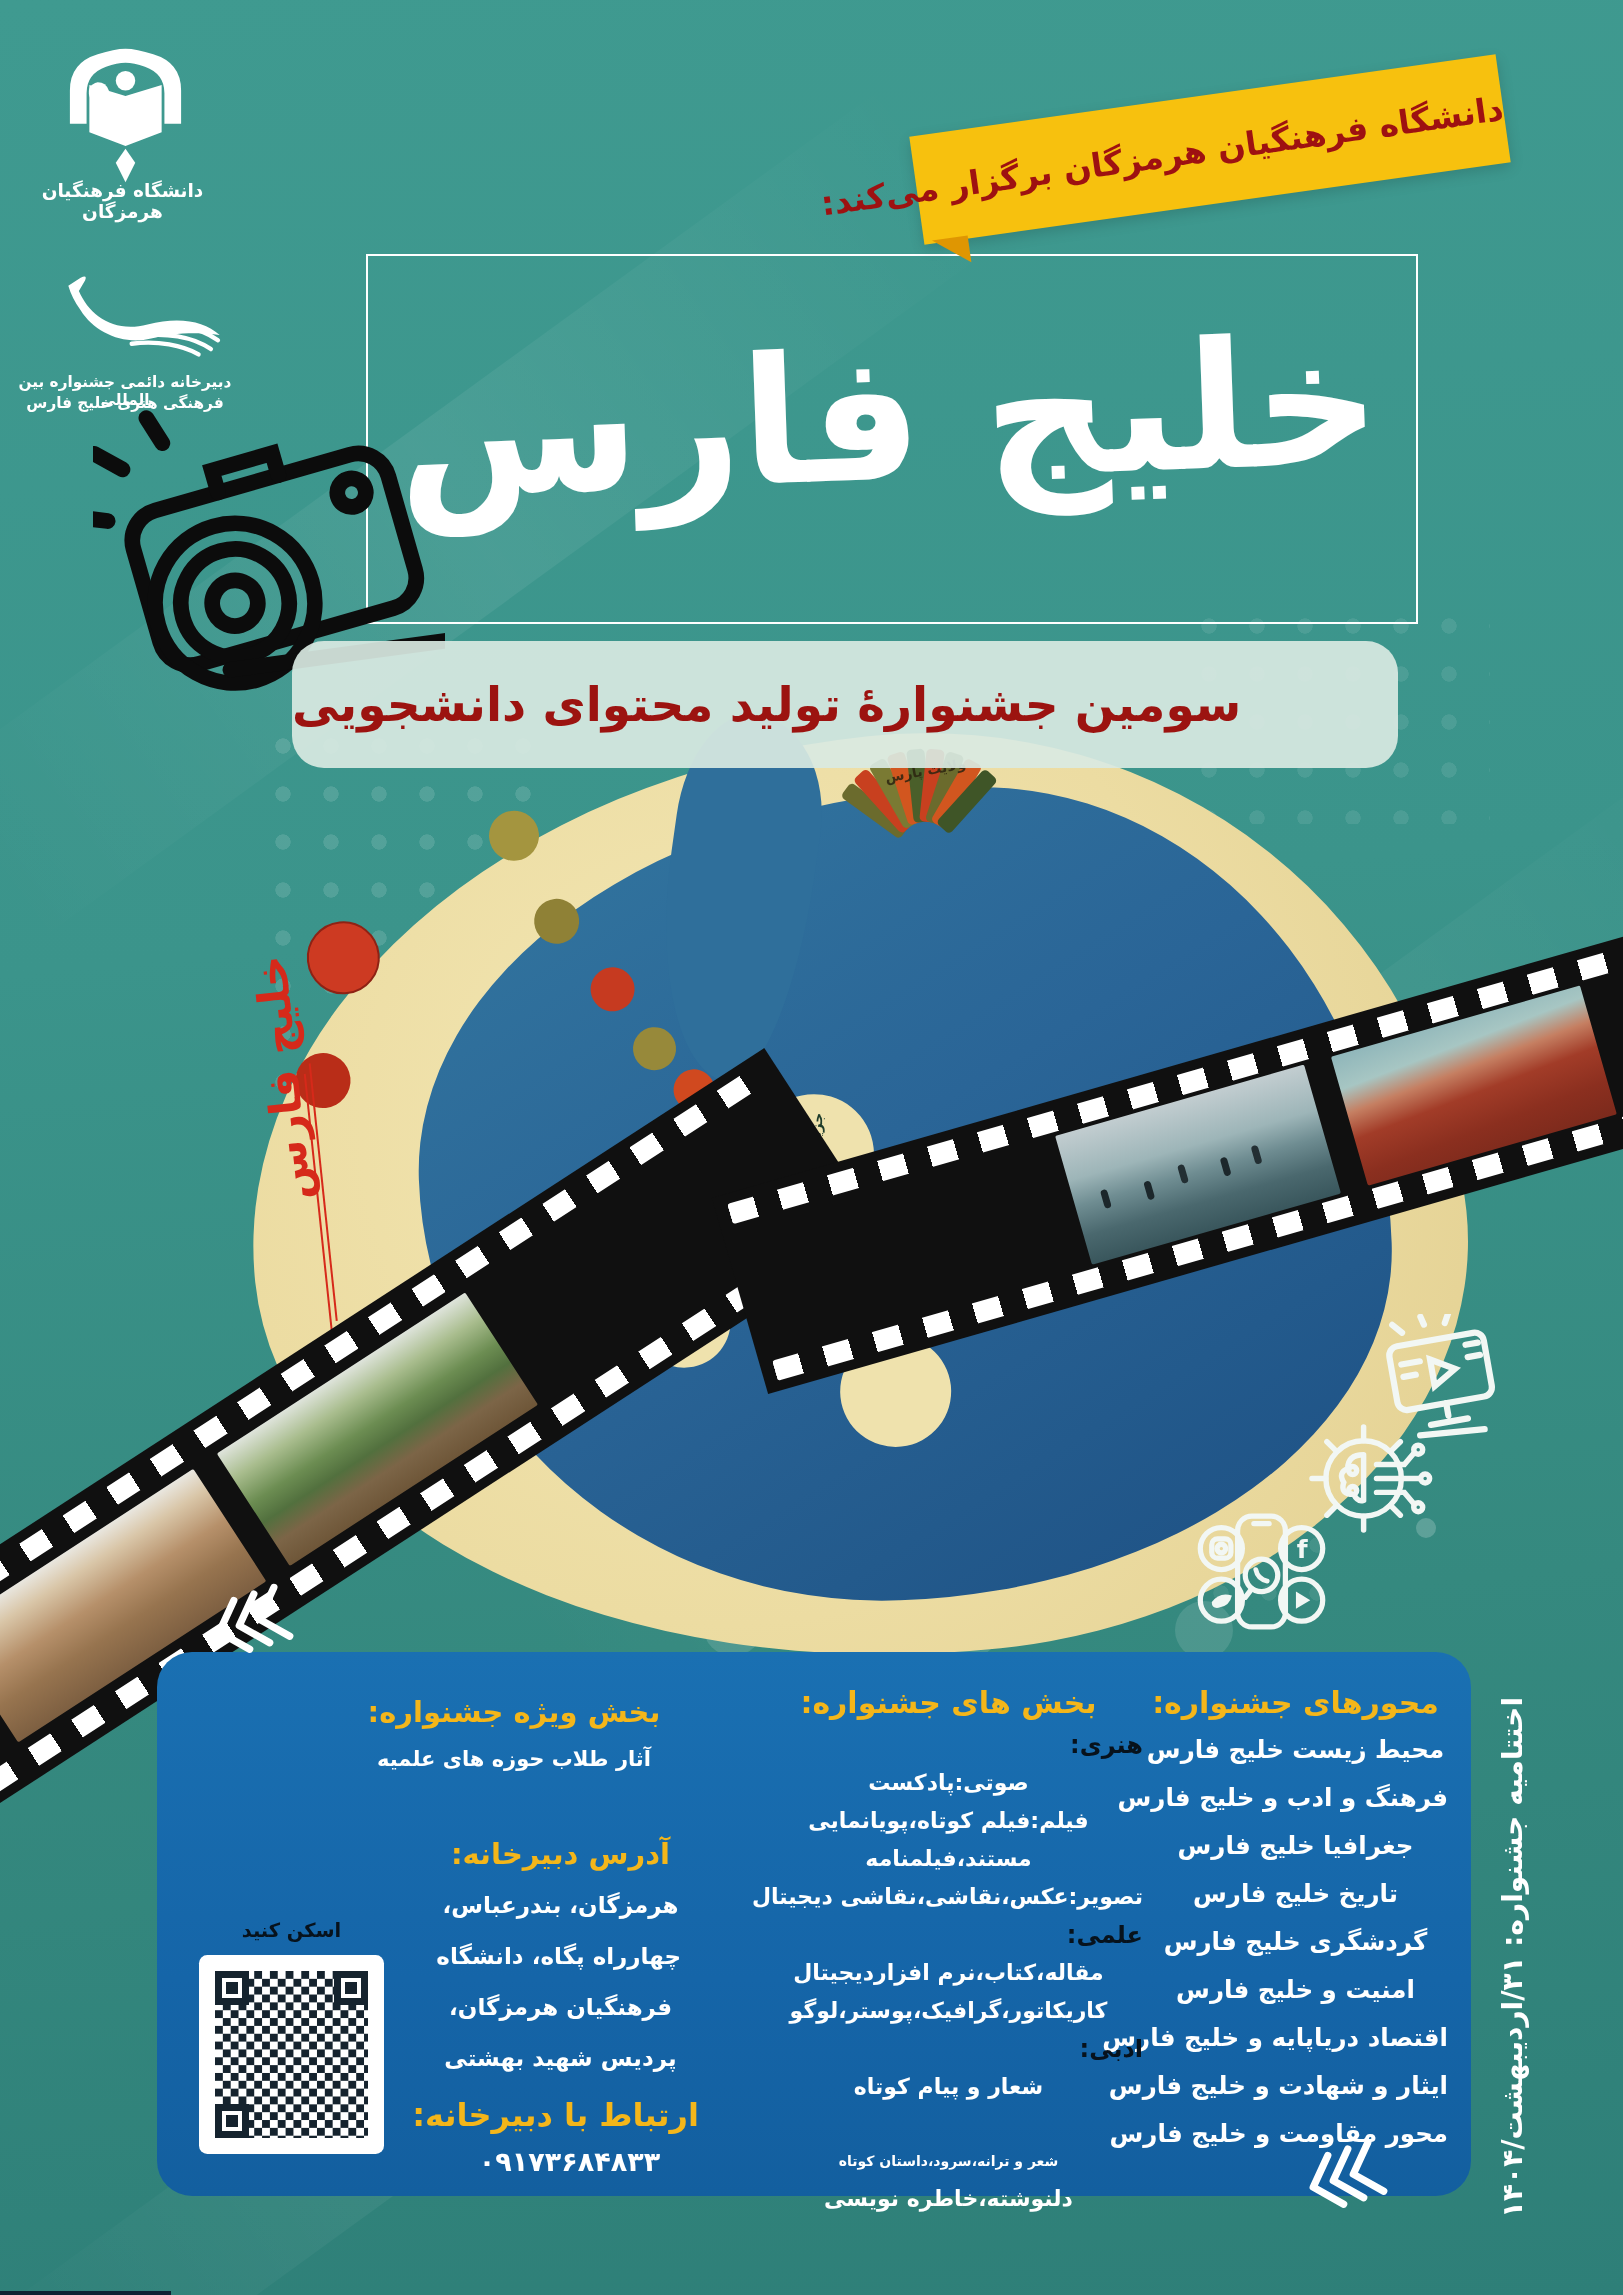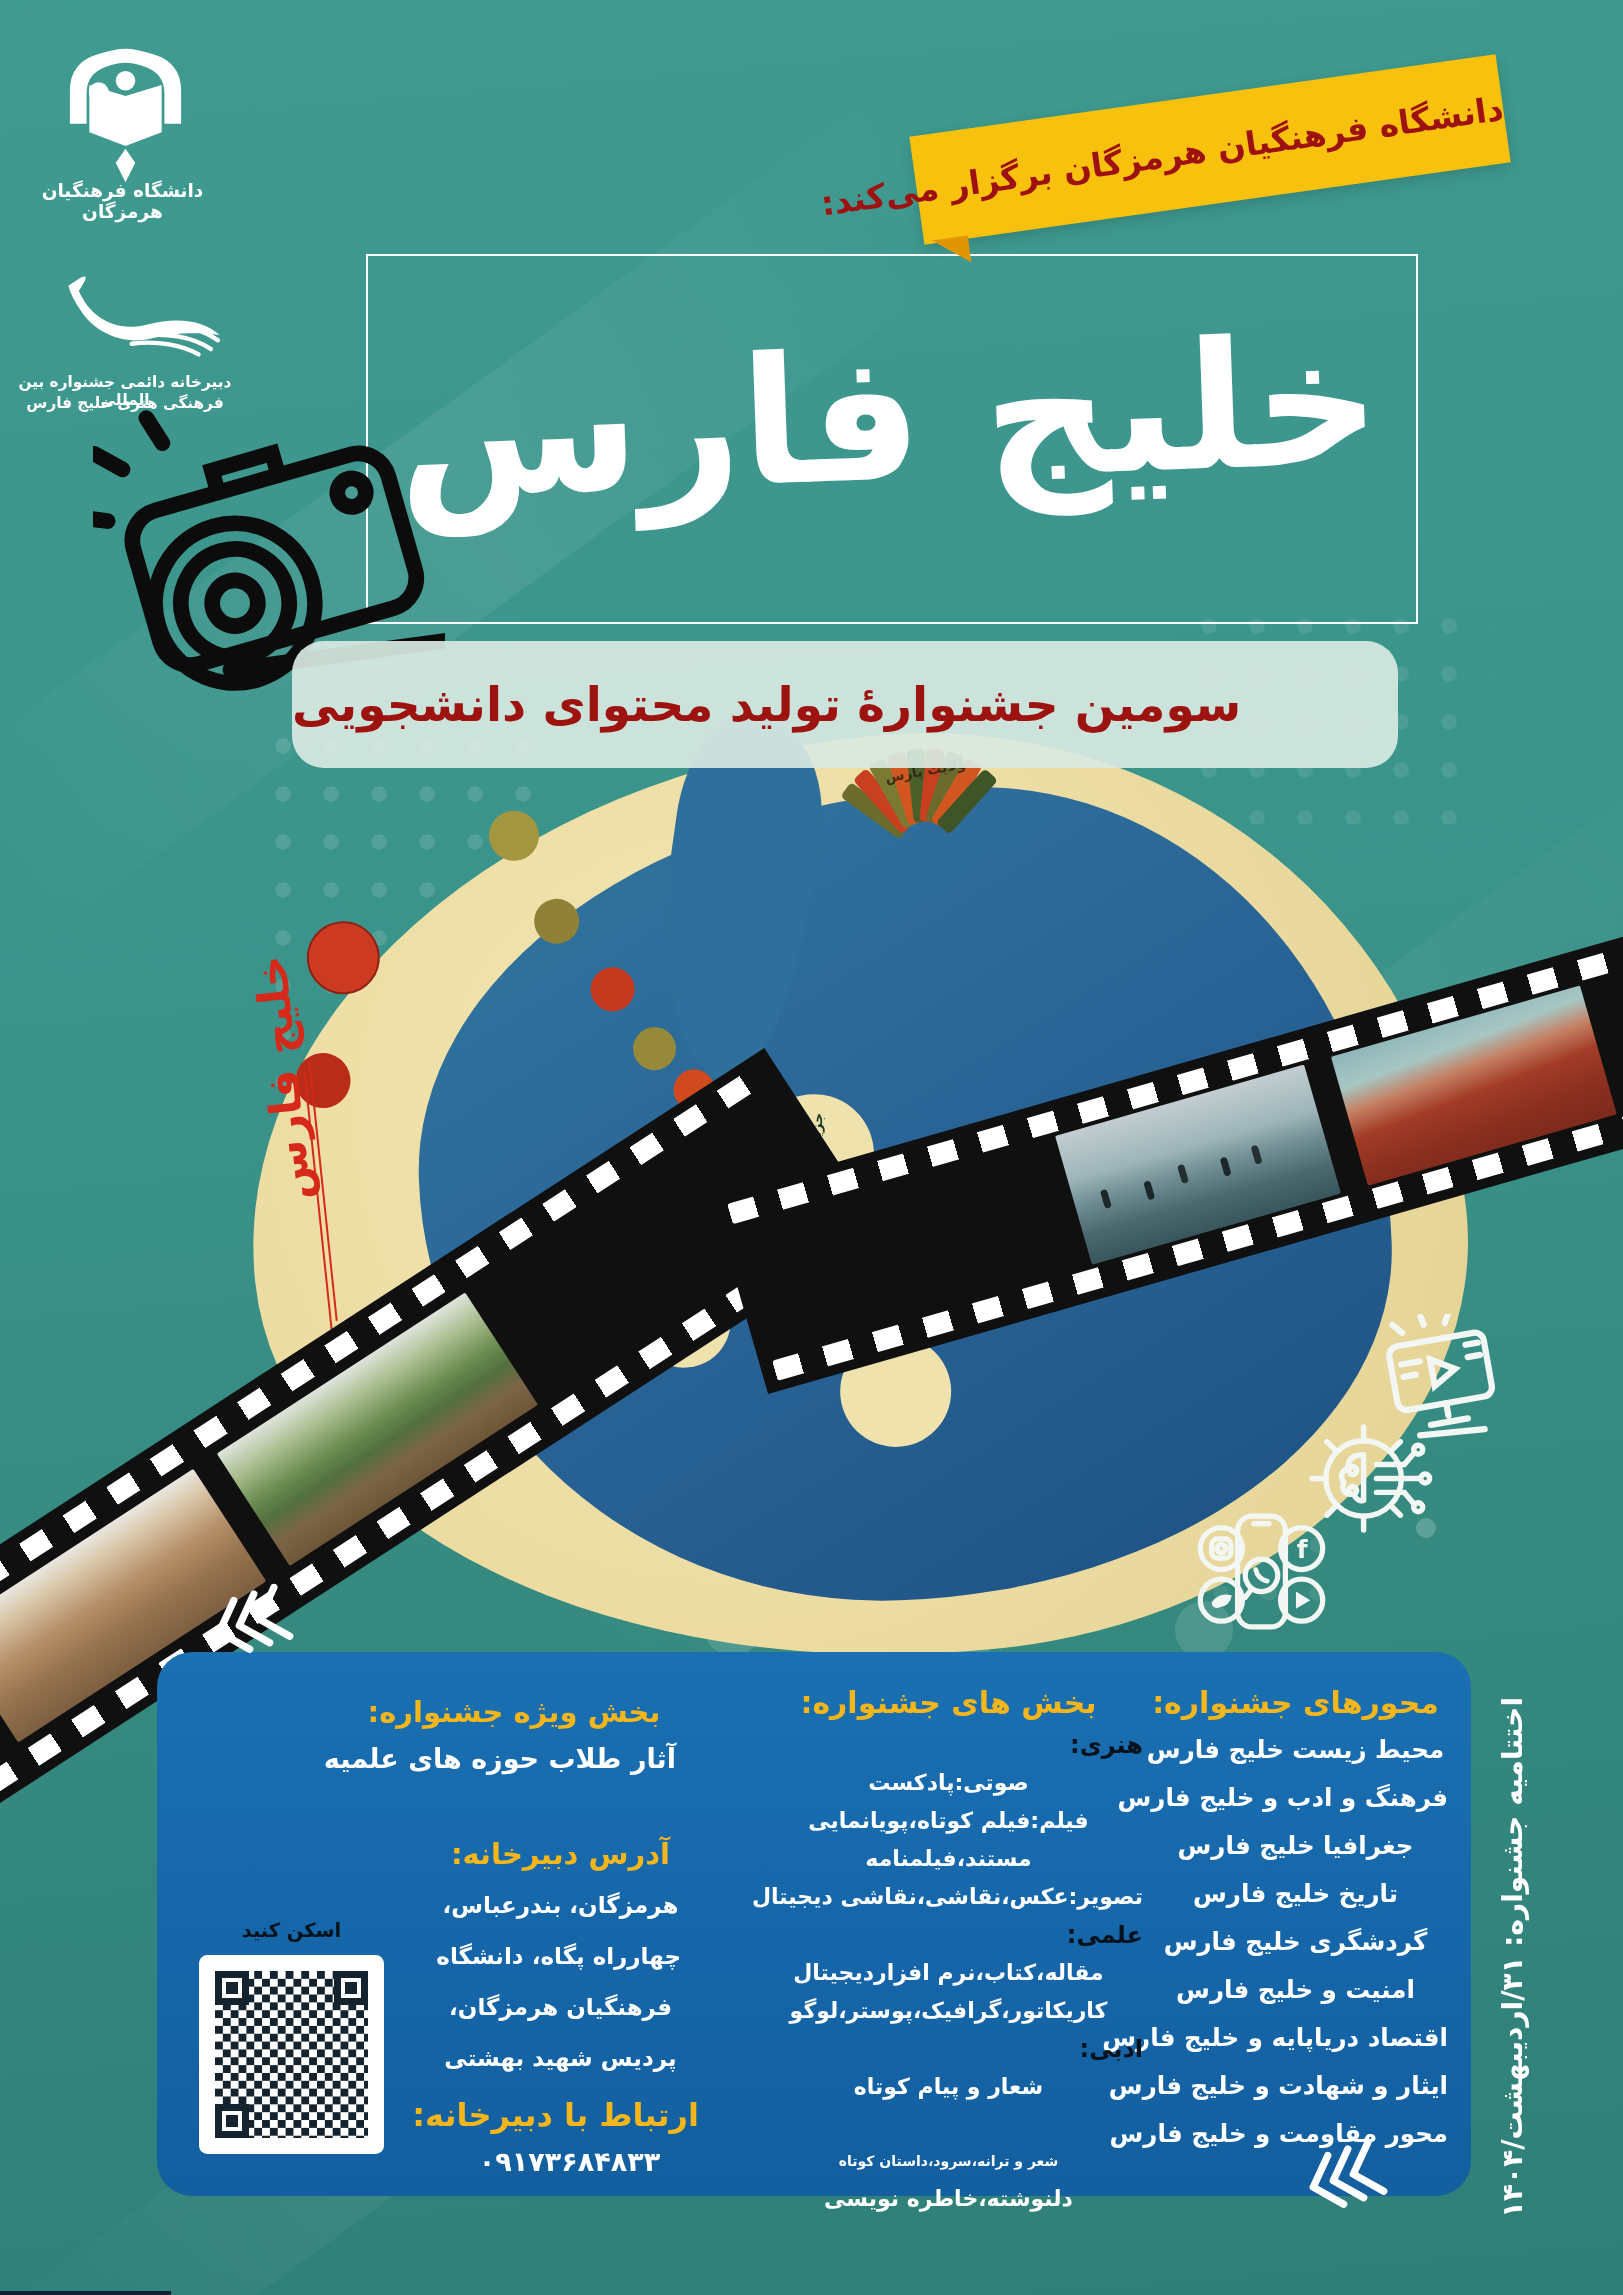--- a/index.html
+++ b/index.html
@@ -268,21 +268,21 @@
     <div class="i-w" style="font-size:22px;line-height:38px;">مقاله،کتاب،نرم افزاردیجیتال</div>
     <div class="i-w" style="font-size:22px;line-height:38px;">کاریکاتور،گرافیک،پوستر،لوگو</div>
     <div class="l-b" style="font-size:24px;line-height:38px;text-align:right;">ادبی:</div>
     <div class="i-w" style="font-size:22px;line-height:38px;">شعار و پیام کوتاه</div>
     <div class="i-w" style="font-size:14px;line-height:38px;margin-top:36px;">شعر و ترانه،سرود،داستان کوتاه</div>
     <div class="i-w" style="font-size:22px;line-height:38px;">دلنوشته،خاطره نویسی</div>
   </div>
 
   <div class="col" style="left:352px;top:1688px;width:324px;text-align:center;">
     <div class="h-y" style="font-size:29px;line-height:49px;">بخش ویژه جشنواره:</div>
-    <div class="i-w" style="font-size:27px;line-height:44px;">آثار طلاب حوزه های علمیه</div>
+    <div class="i-w" style="font-size:21px;line-height:44px;">آثار طلاب حوزه های علمیه</div>
   </div>
   <div class="col" style="left:440px;top:1829px;width:241px;text-align:center;">
     <div class="h-y" style="font-size:29px;line-height:51px;">آدرس دبیرخانه:</div>
     <div class="i-w" style="font-size:23px;line-height:51px;">هرمزگان، بندرعباس،</div>
     <div class="i-w" style="font-size:23px;line-height:51px;">چهارراه پگاه، دانشگاه</div>
     <div class="i-w" style="font-size:23px;line-height:51px;">فرهنگیان هرمزگان،</div>
     <div class="i-w" style="font-size:23px;line-height:51px;">پردیس شهید بهشتی</div>
   </div>
   <div class="col" style="left:199px;top:1919px;width:185px;text-align:center;">
     <div class="l-b" style="font-size:19.4px;letter-spacing:3.7px;">اسکن کنید</div>

